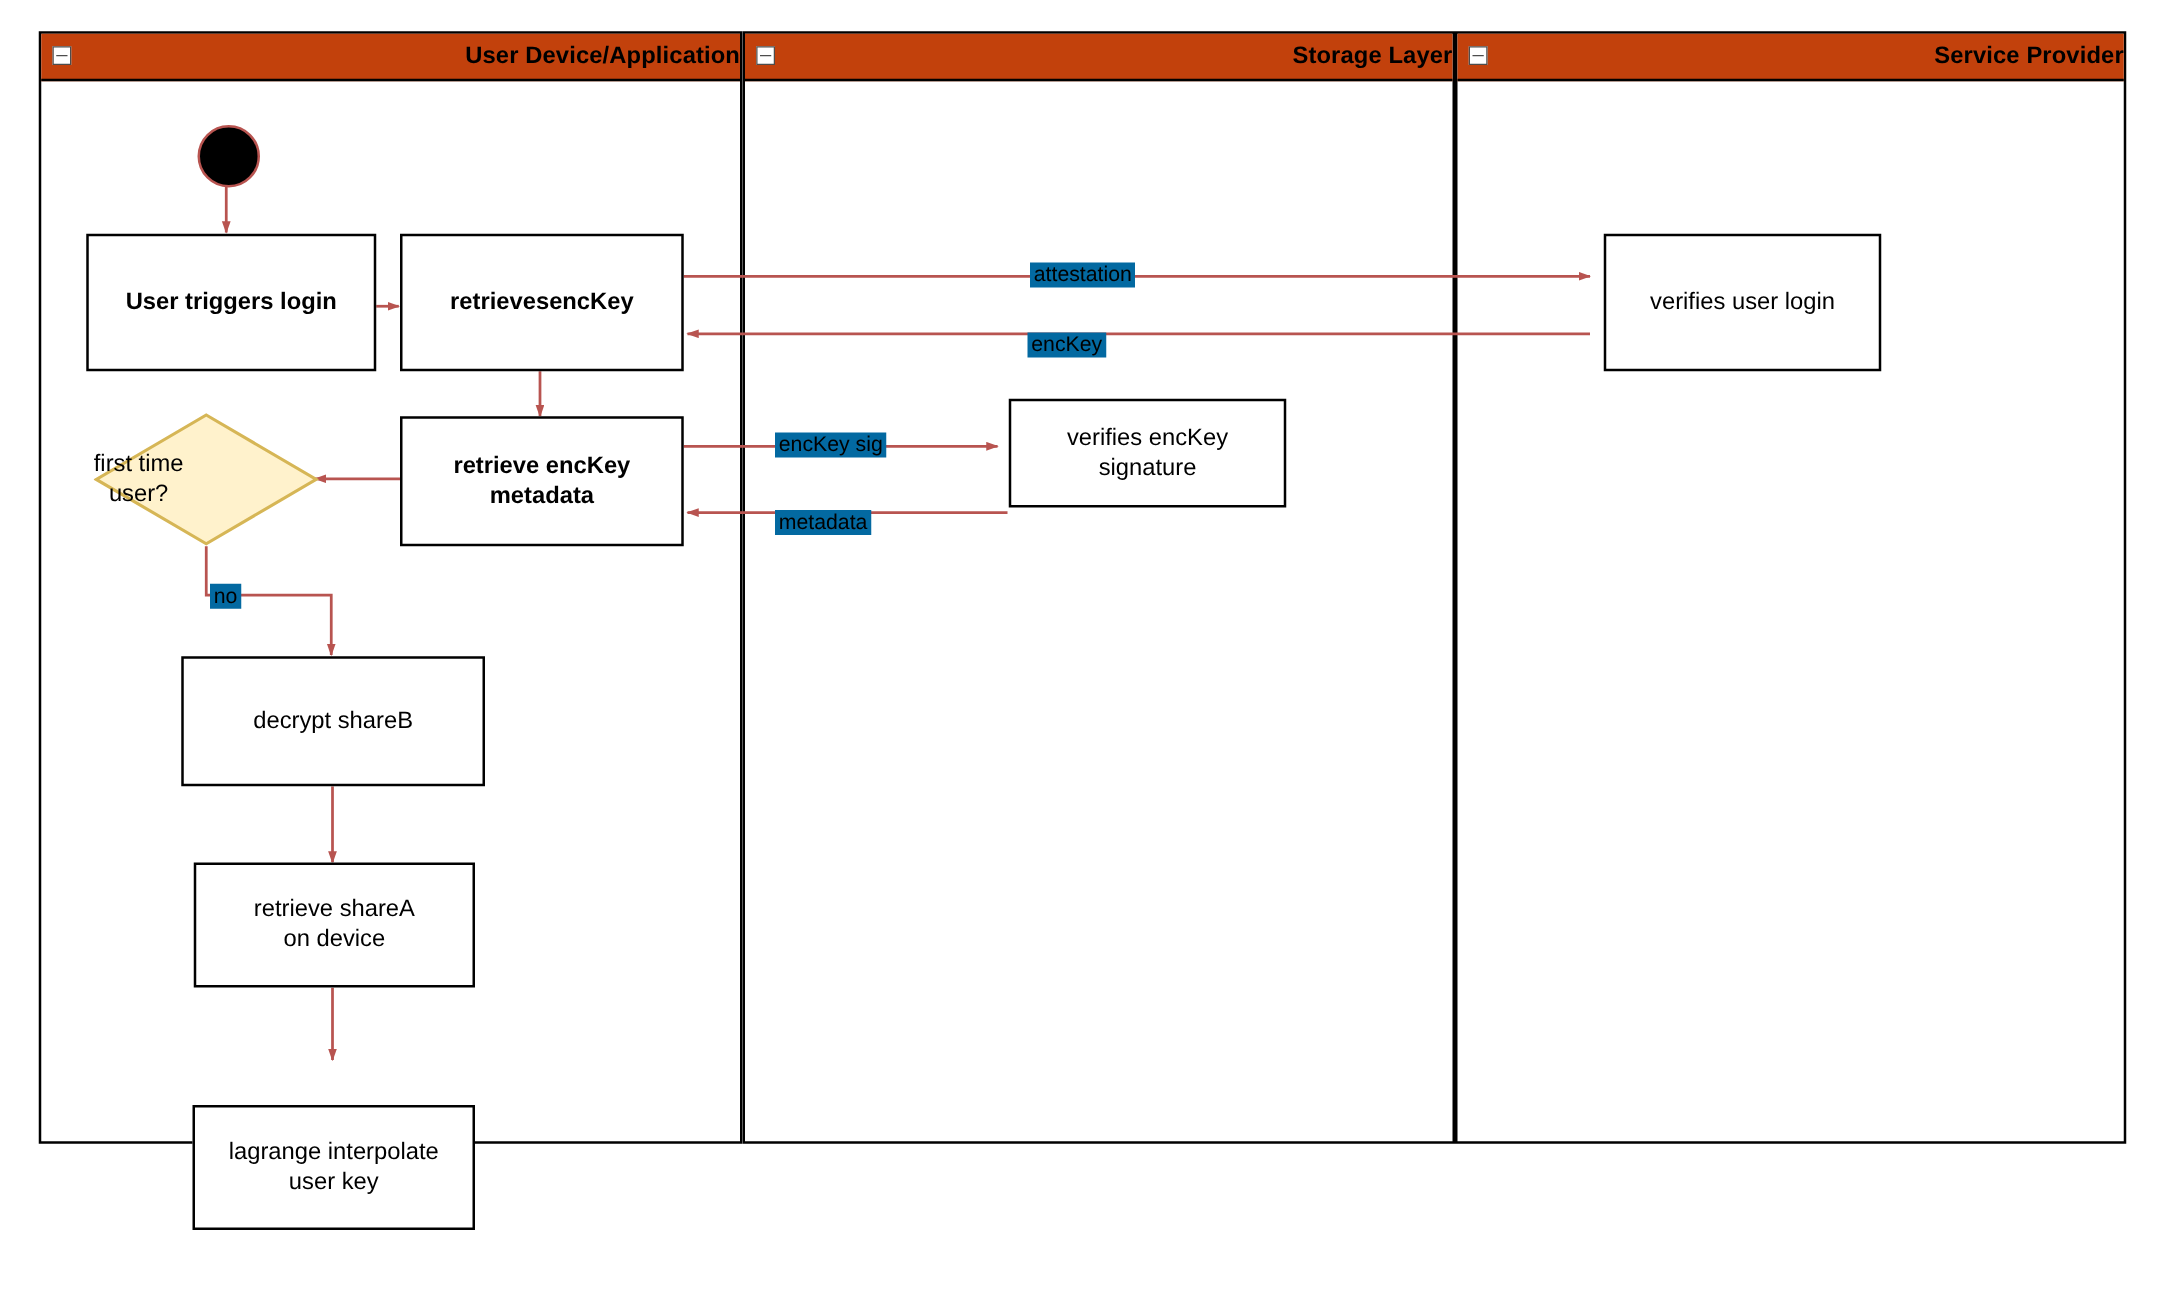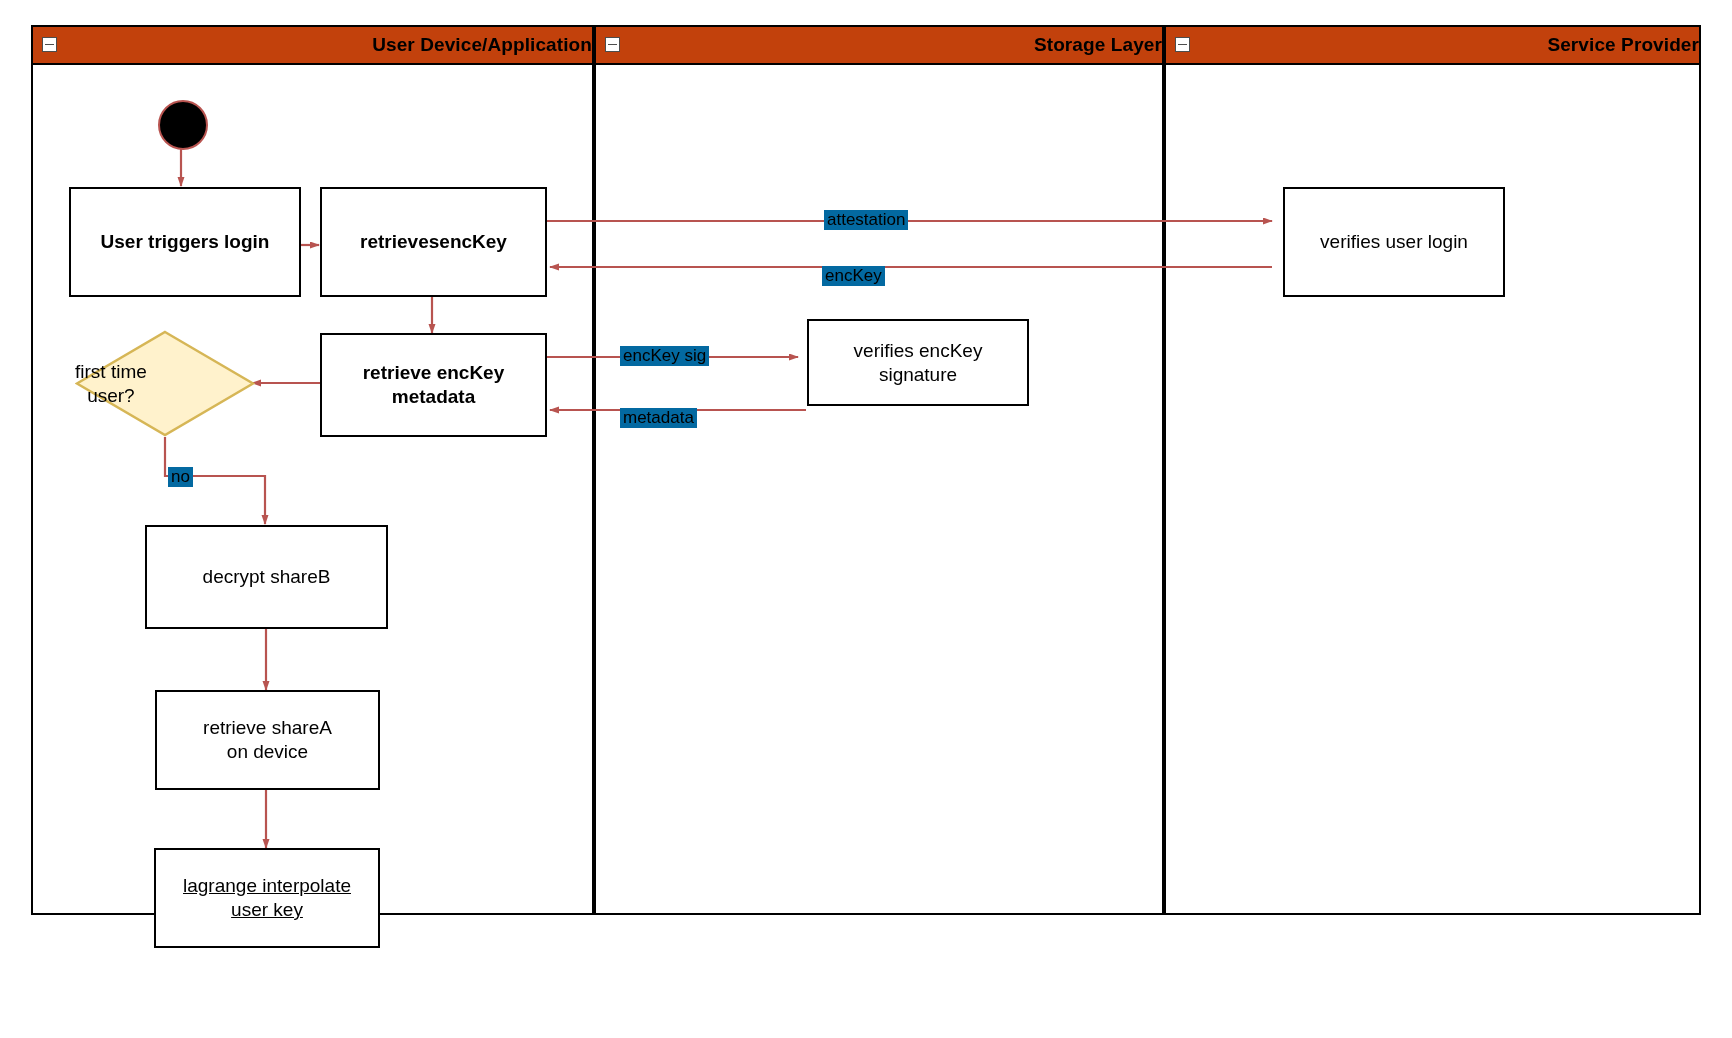--- a/index.html
+++ b/index.html
@@ -208,21 +208,21 @@
 
   <div class="node" style="left:155px; top:690px; width:225px; height:100px; flex-direction:column;">
     <span>retrieve shareA</span>
     <span>on device</span>
   </div>
 
   <div class="node" style="left:145px; top:525px; width:243px; height:104px;">
     <span>decrypt shareB</span>
   </div>
 
-  <div class="node" style="left:154px; top:848px; width:226px; height:100px; flex-direction:column;text-decoration:underline;">
+  <div class="node" style="left:154px; top:884px; width:226px; height:100px; flex-direction:column;">
     <span>lagrange interpolate</span>
     <span>user key</span>
   </div>
 
   <div class="node" style="left:807px; top:319px; width:222px; height:87px; flex-direction:column;">
     <span>verifies encKey</span>
     <span>signature</span>
   </div>
 
   <div class="node" style="left:1283px; top:187px; width:222px; height:110px;">

